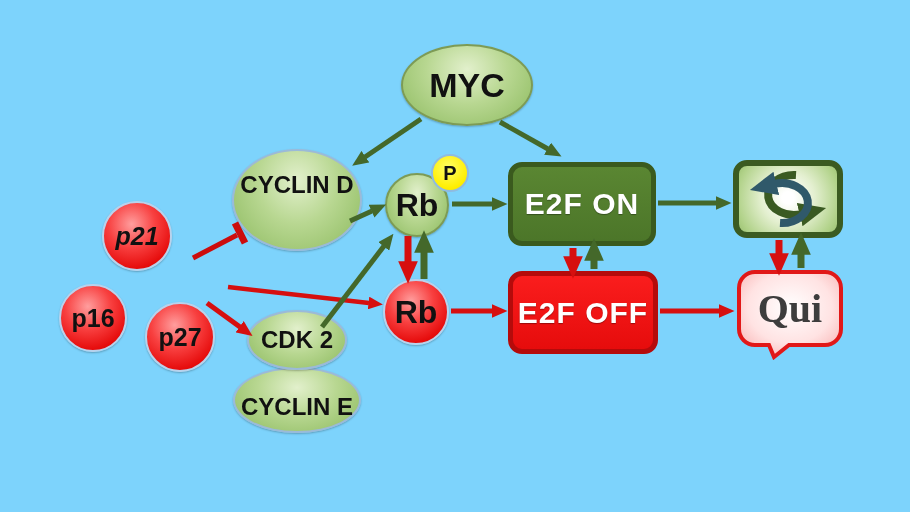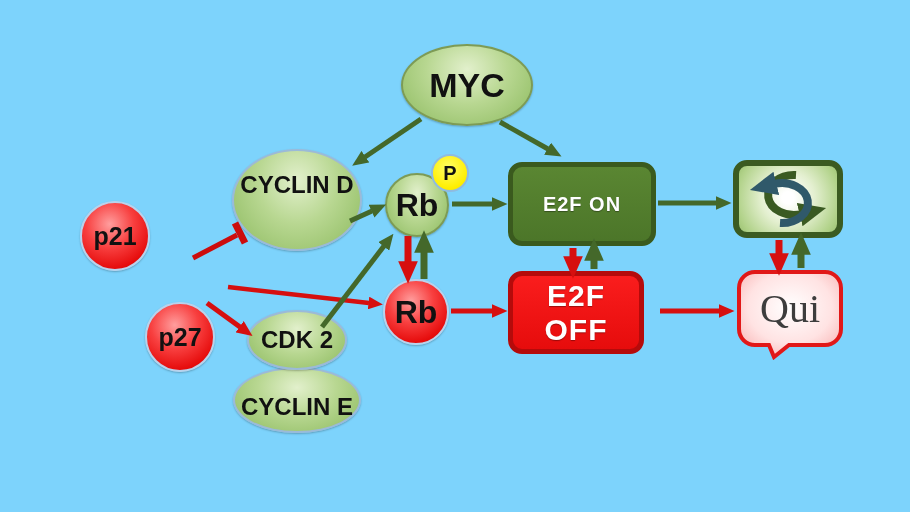--- a/index.html
+++ b/index.html
@@ -39,54 +39,55 @@
   }
   .box-off{
     background:linear-gradient(#fa1d1d 0%, #e60c0c 100%);
     border:5px solid #b50b0b;
   }
   .box-cycle{
     background:radial-gradient(circle at 50% 48%, #ffffff 10%, #e3efcf 45%, #b1d289 85%, #9cc272 100%);
     border:6px solid #3b5b21;
   }
   .quilabel{
-    font-family:"Liberation Serif",serif;color:#3d3d3d;font-weight:normal;
+    font-family:"Liberation Serif",serif;color:#3d3d3d;font-weight:bold;
   }
   svg{position:absolute;left:0;top:0;}
   .lay{pointer-events:none;}
 </style>
 </head>
 <body>
 
 <div id="stage">
 
   <div class="node gell myc" style="left:401px;top:44px;width:132px;height:82px;font-size:34px;">MYC</div>
 
   <div class="node gell" style="left:232px;top:149px;width:130px;height:102px;font-size:24px;align-items:flex-start;padding-top:20px;">CYCLIN D</div>
 
 
-  <div class="node rell" style="left:80px;top:201px;width:70px;height:70px;font-size:25px;">p21</div>
+  <div class="node rell" style="left:102px;top:201px;width:70px;height:70px;font-size:25px;font-style:italic;">p21</div>
 
 
+  <div class="node rell" style="left:59px;top:284px;width:68px;height:68px;font-size:25px;">p16</div>
 
   <div class="node rell" style="left:145px;top:302px;width:70px;height:70px;font-size:25px;">p27</div>
 
   <div class="node gell" style="left:233px;top:367px;width:128px;height:66px;font-size:24px;align-items:flex-end;padding-bottom:10px;">CYCLIN E</div>
 
   <div class="node gell" style="left:247px;top:310px;width:100px;height:60px;font-size:24px;">CDK 2</div>
 
   <div class="node gell" style="left:385px;top:173px;width:64px;height:64px;font-size:32px;border-color:#7d9b55;">Rb</div>
 
   <div class="node pcirc" style="left:431px;top:154px;width:38px;height:38px;font-size:20px;">P</div>
 
   <div class="node rell" style="left:383px;top:279px;width:66px;height:66px;font-size:32px;">Rb</div>
 
-  <div class="node box box-on" style="left:508px;top:162px;width:148px;height:84px;font-size:20px;">E2F ON</div>
+  <div class="node box box-on" style="left:508px;top:162px;width:148px;height:84px;font-size:30px;">E2F ON</div>
 
-  <div class="node box box-off" style="left:508px;top:271px;width:136px;height:83px;font-size:30px;text-align:center;">E2F OFF</div>
+  <div class="node box box-off" style="left:508px;top:271px;width:150px;height:83px;font-size:30px;text-align:center;">E2F OFF</div>
 
   <div class="node box box-cycle" style="left:733px;top:160px;width:110px;height:78px;">
     <svg width="98" height="66" viewBox="0 0 98 66">
       <defs>
         <marker id="cg" markerWidth="3.4" markerHeight="3" refX="0.3" refY="1.5" orient="auto" markerUnits="strokeWidth">
           <path d="M0,0 L3.4,1.5 L0,3 z" fill="#3a5a22"></path>
         </marker>
         <marker id="ct" markerWidth="3.4" markerHeight="3" refX="0.3" refY="1.5" orient="auto" markerUnits="strokeWidth">
           <path d="M0,0 L3.4,1.5 L0,3 z" fill="#30596a"></path>
         </marker>

